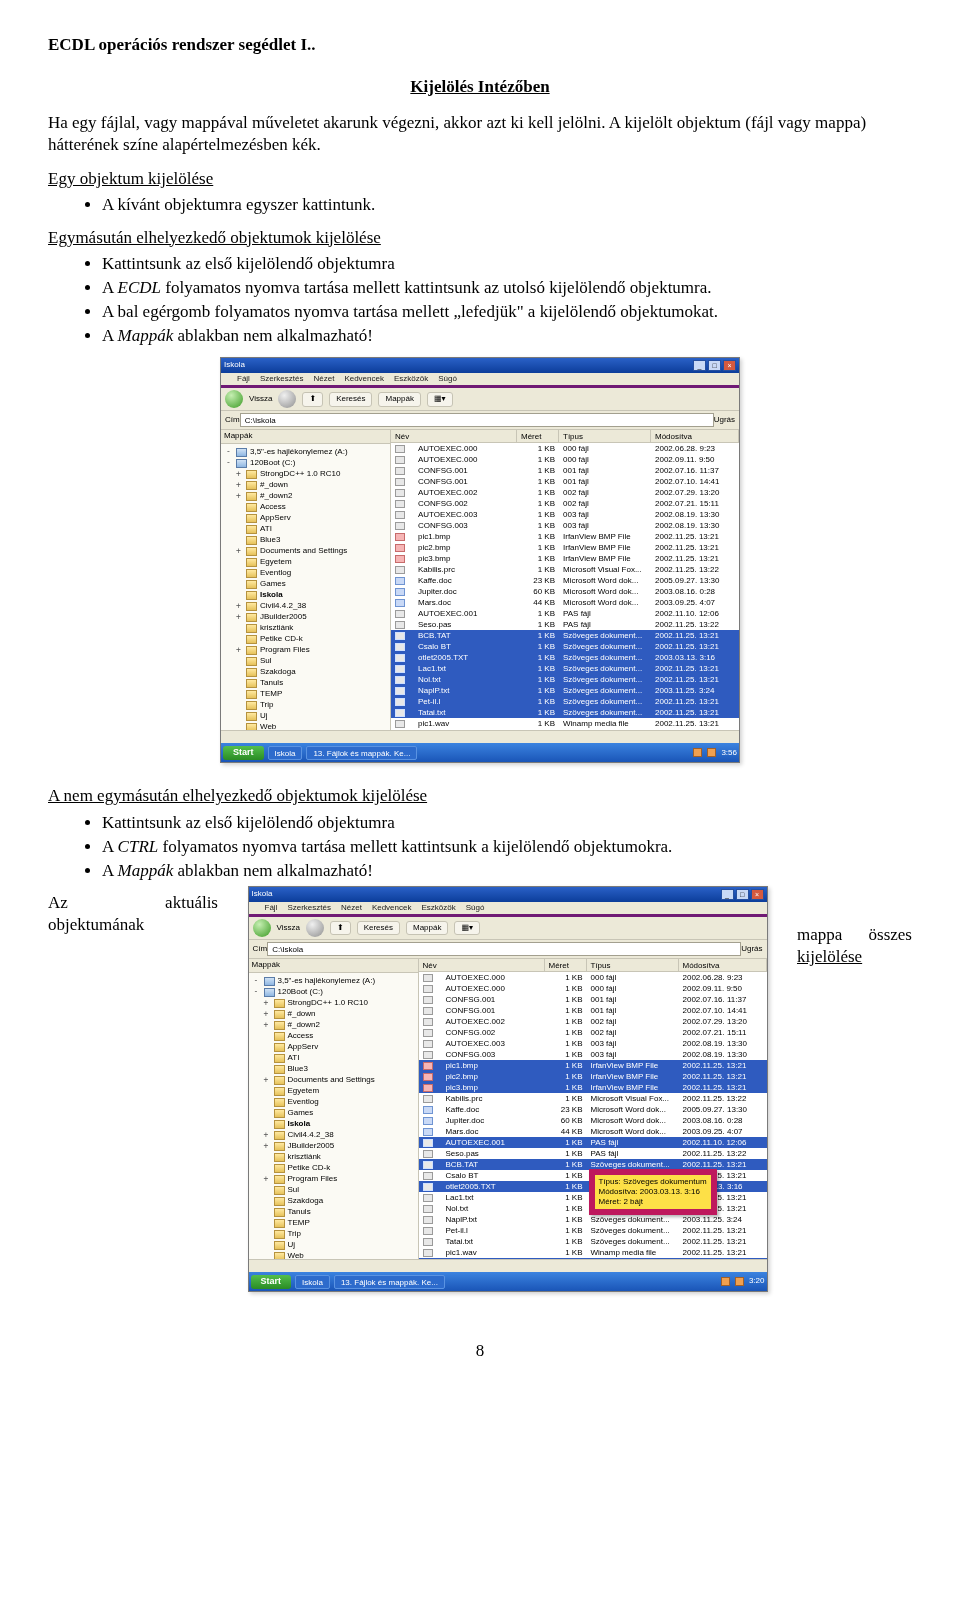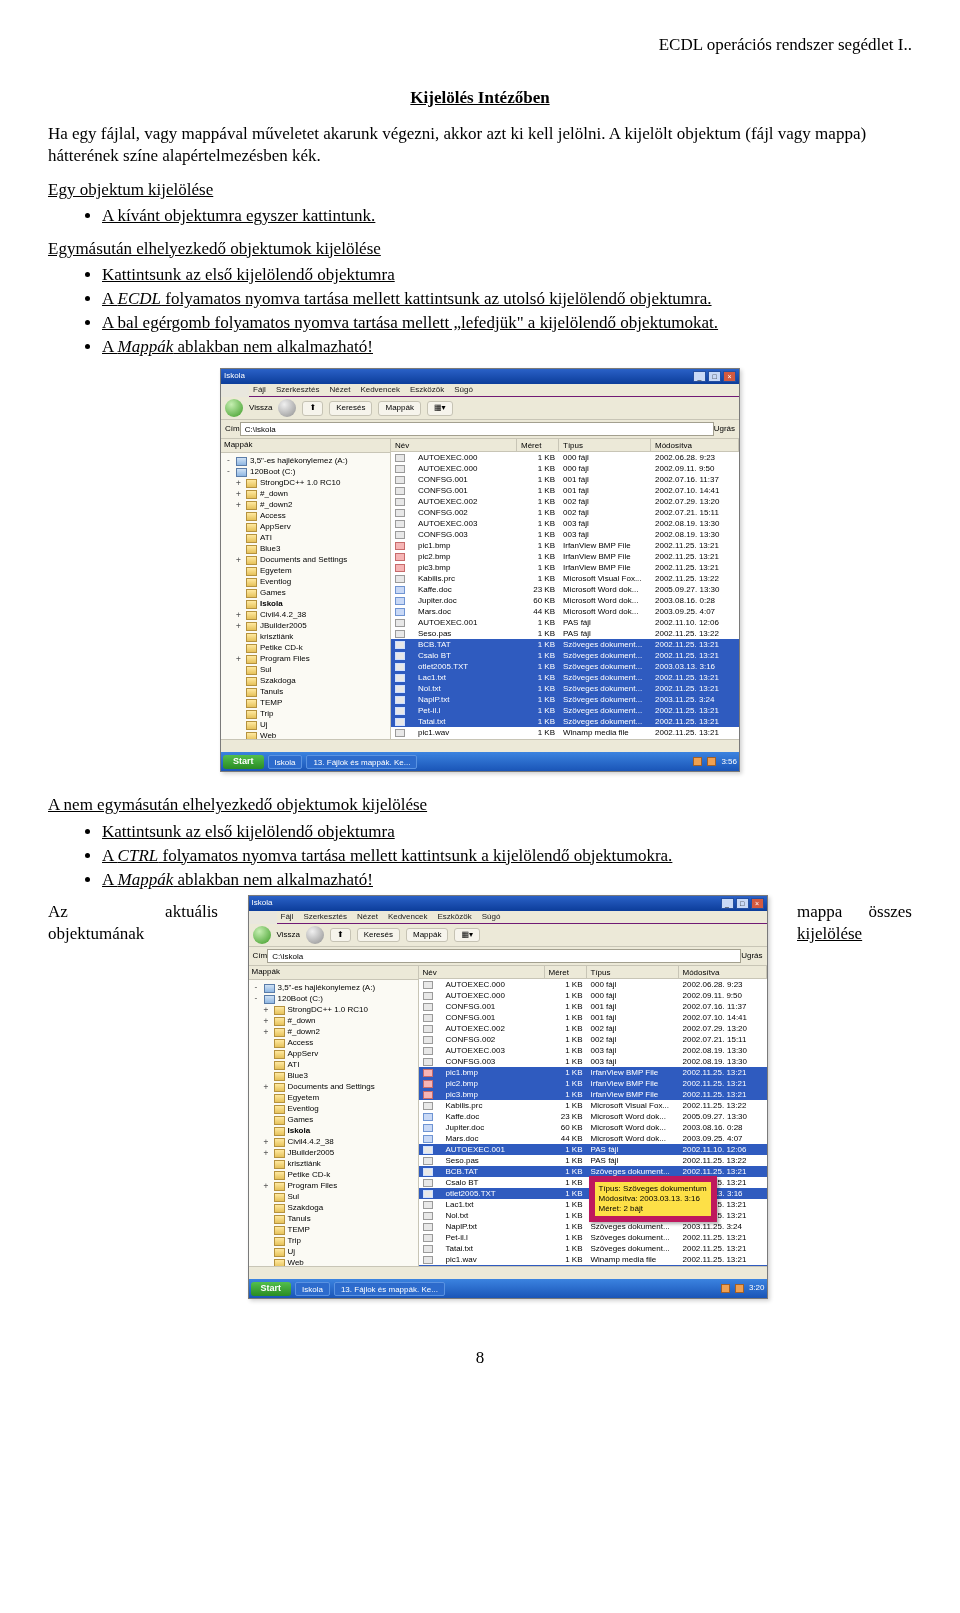--- a/index.html
+++ b/index.html
@@ -7,36 +7,36 @@
     margin: 0;
     padding: 34px 48px 48px 48px;
     font-family: "Times New Roman", Times, serif;
     font-size: 17px;
     line-height: 1.3;
     color: #000;
     background: #fff;
     width: 960px;
   }
   .header {
-    text-align: right;
-    font-weight: normal;
-    margin-bottom: 31px;
+    text-align: left;
+    font-weight: bold;
+    margin-bottom: 20px;
   }
   .subtitle {
     text-align: center;
     font-weight: bold;
     text-decoration: underline;
     margin-bottom: 14px;
   }
   p { margin: 0 0 12px 0; }
   .sect-head {
     text-decoration: underline;
     margin: 4px 0 4px 0;
   }
-  ul.b { margin: 4px 0 10px 0; padding-left: 54px; text-decoration: underline; }
+  ul.b { margin: 4px 0 10px 0; padding-left: 54px; }
   ul.b li { margin: 2px 0; }
   em.ital { font-style: italic; }
 
   
   .shot-wrap { text-align: center; margin: 8px 0 22px 0; }
   .win {
     display: inline-block;
     width: 520px;
     border: 1px solid #7a7a7a;
     background: #e9e7de;
@@ -49,21 +49,21 @@
   .titlebar {
     height: 15px;
     background: linear-gradient(#2a61c7,#0c3d9a);
     display:flex; align-items:center; justify-content:space-between;
     padding:0 3px;
     color:#fff;
   }
   .titlebar .t-right { display:flex; gap:2px;}
   .winbtn { width:13px; height:11px; background:#c9d9f6; border:1px solid #254fa0; font-size:7px; line-height:9px; text-align:center; color:#000;}
   .close { background:#d45a3f; color:#fff;}
-  .menubar { background:#ece9d8; border-bottom:1px solid #701a75; padding:1px 4px; display:flex; gap:10px; color:#1a1a1a;margin-left:28px;}
+  .menubar { background:#ece9d8; border-bottom:3px solid #701a75; padding:1px 16px; display:flex; gap:10px; color:#1a1a1a;}
   .toolbar { background:#ece9d8; border-bottom:1px solid #c8c5b6; padding:2px 4px; display:flex; align-items:center; gap:6px;}
   .toolbar .circ { width:18px; height:18px; border-radius:50%; display:inline-block;}
   .circ.green { background:radial-gradient(circle at 35% 30%, #c6efb2, #3a9a23);}
   .circ.grey  { background:radial-gradient(circle at 35% 30%, #f0f0f0, #8e8e8e);}
   .toolbar .tb-btn { border:1px solid #c6c3b4; background:#f6f4ec; padding:1px 6px; border-radius:3px; font-size:8px; }
   .addrbar { background:#ece9d8; border-bottom:1px solid #c8c5b6; padding:2px 4px; display:flex; align-items:center; }
   .addrbar .addr { flex:1; background:#fff; border:1px solid #a3a08f; height:14px; padding:0 4px; font-size:8px; line-height:14px;}
   .split { display:flex; height:300px;}
   .tree { width:170px; background:#fbfaf4; border-right:1px solid #c8c5b6; overflow:hidden; padding:2px 3px;}
   .tree .pane-hd { background:#ece9d8; padding:1px 3px; margin:-2px -3px 3px -3px; border-bottom:1px solid #c8c5b6;}
@@ -1009,21 +1009,21 @@
       <span class="task">Iskola</span>
       <span class="task">13. Fájlok és mappák. Ke...</span>
       <span class="tray">
         <span class="trayic"></span>
         <span class="trayic"></span>
         <span>3:20</span>
       </span>
     </div>
   </div>
 
-  <div class="cell" style="width:115px;">
+  <div class="cell" style="width:115px;margin-top:32px;">
     <div style="display:flex; justify-content:space-between;">
       <span>mappa</span>
       <span>összes</span>
     </div>
     <div style="text-decoration:underline;">kijelölése</div>
   </div>
 </div>
 
 <div class="foot">8</div>
 

